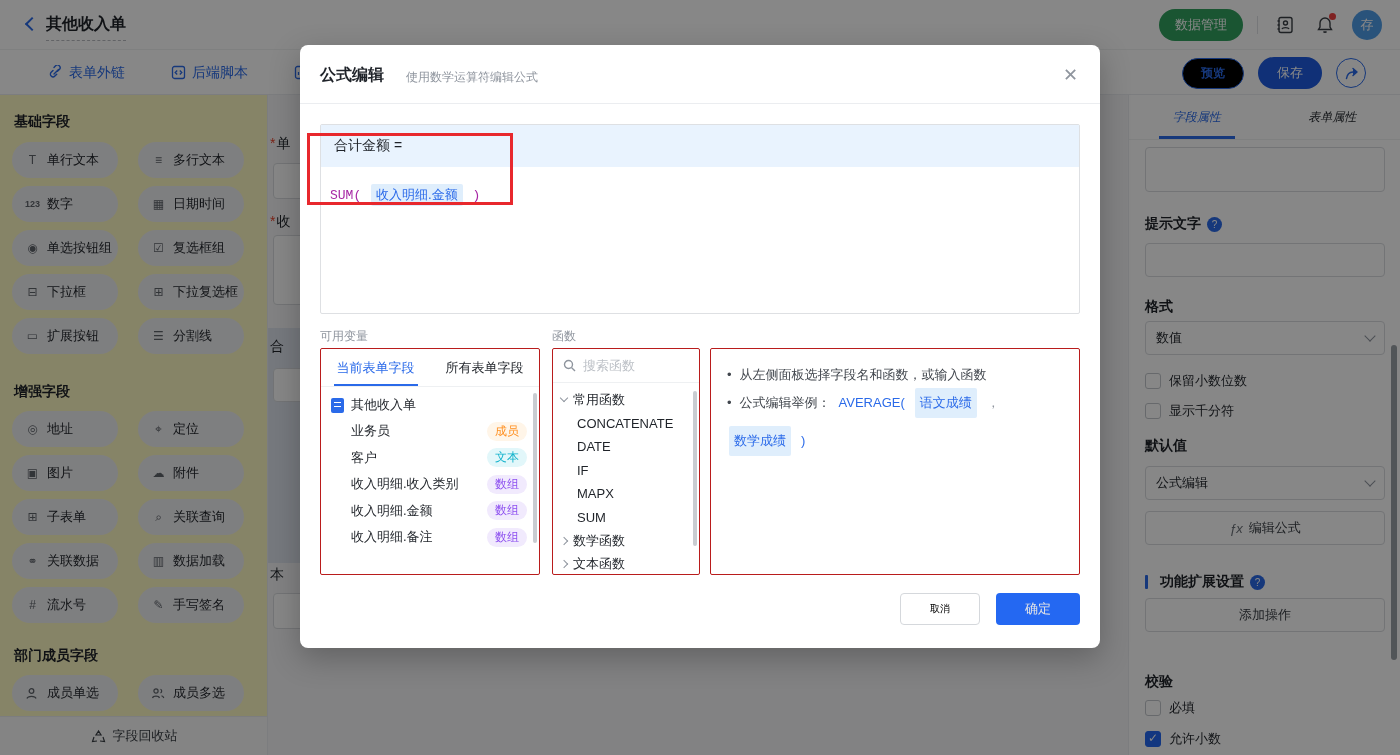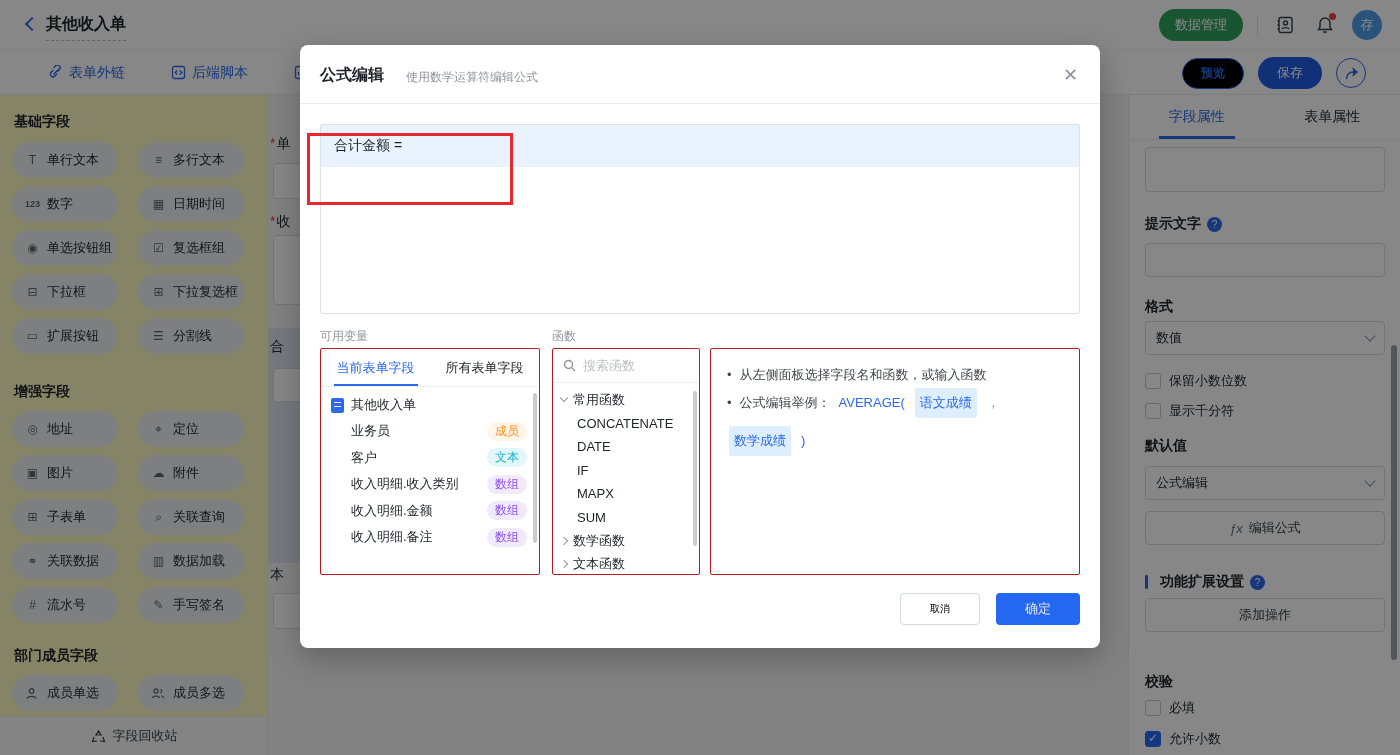--- a/index.html
+++ b/index.html
@@ -41,21 +41,21 @@
   
   #canvas { position:absolute; left:268px; top:95px; width:860px; height:660px; background:var(--canvas-bg,#f5f6f7); overflow:hidden; }
   .cv-label { position:absolute; left:2px; font-size:14px; color:#1f2329; white-space:nowrap; }
   .cv-star { color:#e8442e; margin-right:1px; }
   .cv-box { position:absolute; left:5px; width:300px; background:#fff; border:1px solid #d9dcdf; border-radius:4px; }
   .cv-selected { position:absolute; left:0; width:320px; background:var(--selected-block,#dfe5ee); }
 
   
   #panel { position:absolute; left:1128px; top:95px; width:272px; height:660px; background:#fff; border-left:1px solid #ebedf0; }
   .pn-tabs { position:absolute; left:0; top:0; width:100%; height:45px; display:flex; border-bottom:1px solid #f0f1f2; }
-  .pn-tab { flex:1; display:flex; align-items:center; justify-content:center; font-size:14px; cursor:pointer; position:relative; }
+  .pn-tab { flex:1; display:flex; align-items:center; justify-content:center; font-size:12px; cursor:pointer; position:relative;font-style:italic; }
   .pn-tab.active { color:var(--accent,#2a6ae9); }
   .pn-tab.active::after { content:""; position:absolute; left:50%; bottom:0; transform:translateX(-50%); width:76px; height:3px; background:var(--accent,#2a6ae9); }
   .pn-label { position:absolute; left:16px; font-size:14px; font-weight:700; display:flex; align-items:center; gap:6px; }
   .q-icon { width:15px; height:15px; border-radius:50%; background:var(--accent,#2a6ae9); color:#fff; font-size:10px; display:inline-flex; align-items:center; justify-content:center; font-weight:400; }
   .pn-input, .pn-select, .pn-btn { position:absolute; left:16px; width:240px; height:34px; border:1px solid #d9dcdf; border-radius:4px; background:#fff; font-size:13px; }
   .pn-select { display:flex; align-items:center; padding:0 10px; justify-content:space-between; cursor:pointer; }
   .pn-btn { display:flex; align-items:center; justify-content:center; gap:6px; color:#3a3f45; cursor:pointer; }
   .chev-down { width:8px; height:8px; border-right:1.5px solid #8f959e; border-bottom:1.5px solid #8f959e; transform:rotate(45deg); margin-top:-4px; }
   .cb-row { position:absolute; left:16px; display:flex; align-items:center; gap:8px; font-size:13px; cursor:pointer; }
   .cb { width:16px; height:16px; border:1px solid #c3c7cc; border-radius:3px; background:#fff; position:relative; }
@@ -383,20 +383,25 @@
 
 <div id="modal">
   <div class="md-header">
     <div class="md-title">公式编辑</div>
     <div class="md-subtitle">使用数学运算符编辑公式</div>
     <div class="md-close">✕</div>
   </div>
 
   <div class="formula-box">
     <div class="formula-head">合计金额 =</div>
+    <div class="formula-body">
+      <span>SUM(</span>
+      <span class="field-chip">收入明细.金额</span>
+      <span>)</span>
+    </div>
   </div>
 
   <div class="md-panel-label" style="left:20px;top:283px">可用变量</div>
   <div class="md-panel-label" style="left:252px;top:283px">函数</div>
 
   <div class="md-panel" style="left:20px;width:220px">
     <div class="var-tabs">
       <div class="var-tab active">当前表单字段</div>
       <div class="var-tab">所有表单字段</div>
     </div>

